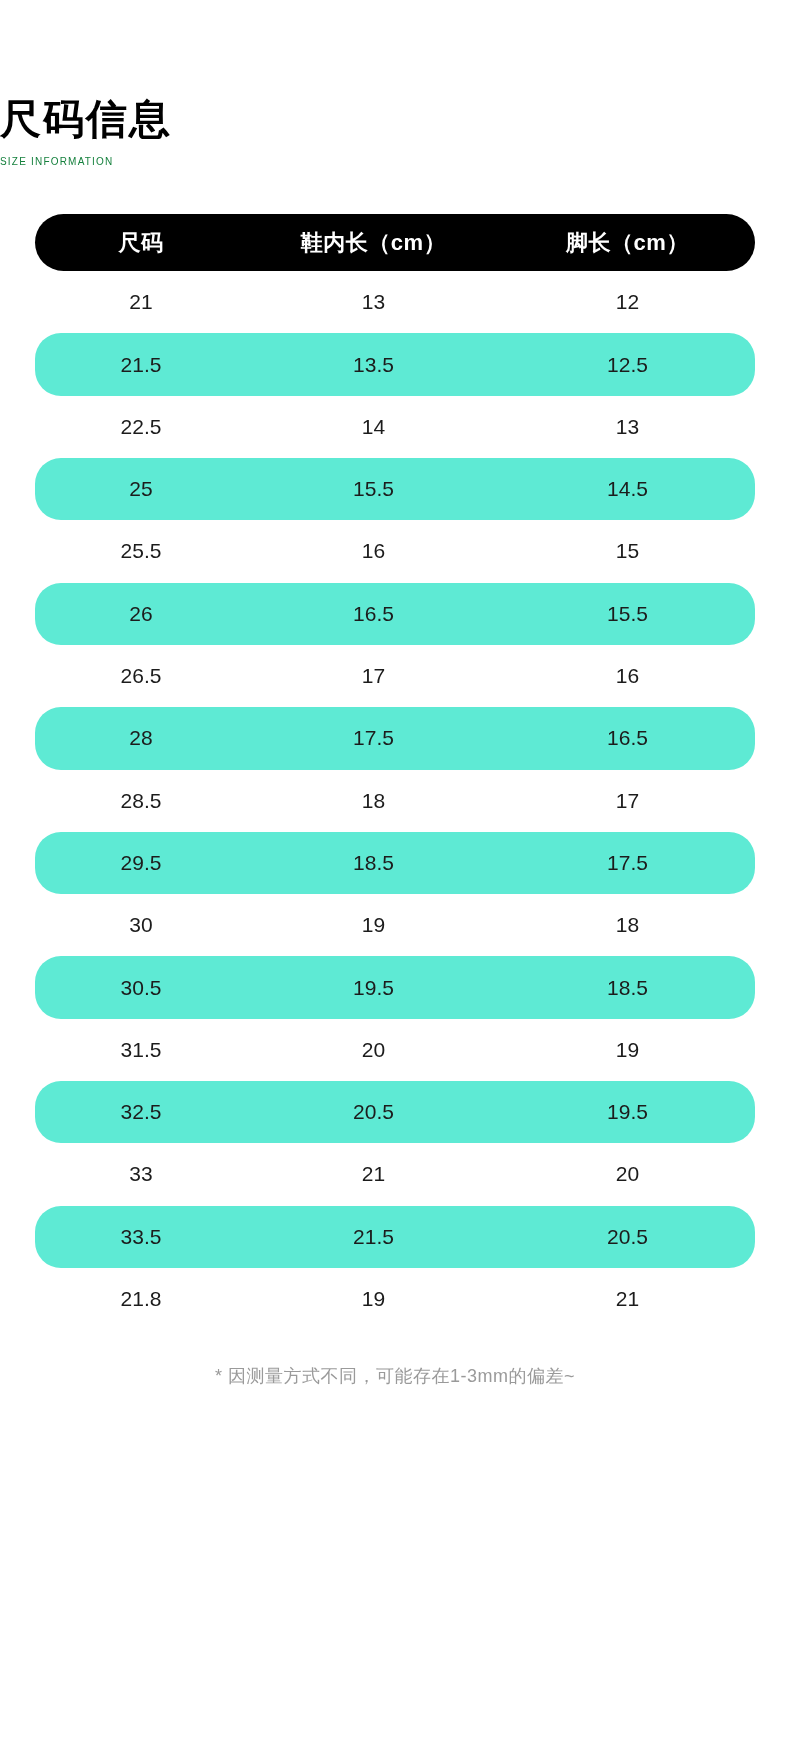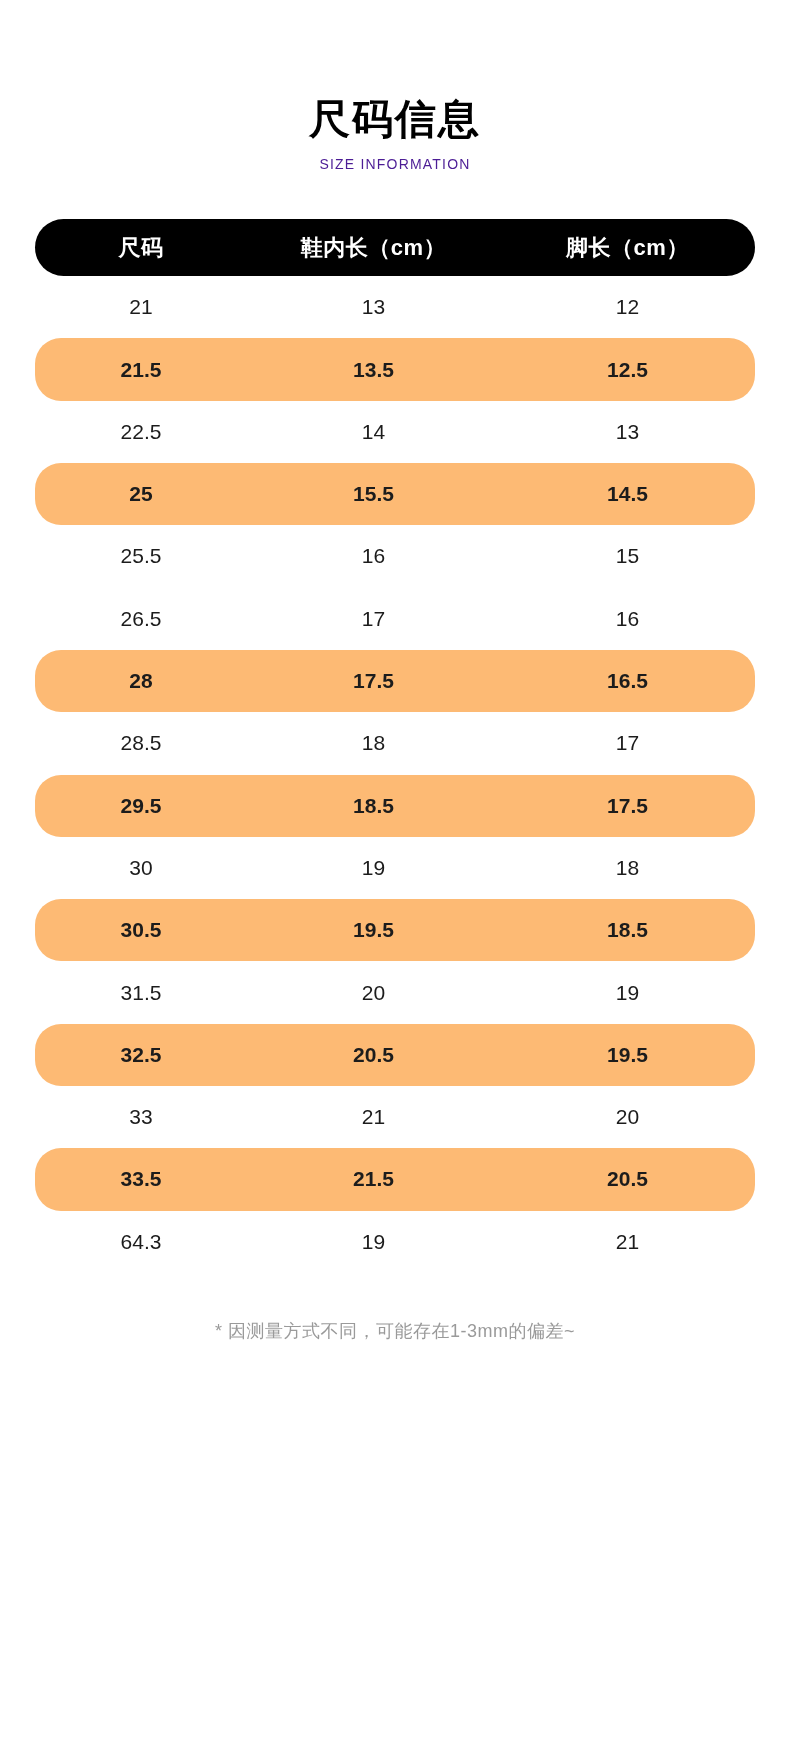--- a/index.html
+++ b/index.html
@@ -19,35 +19,34 @@
   .page {
     position: relative;
     width: 790px;
     height: 1759px;
     box-sizing: border-box;
   }
 
   
   .head {
     padding-top: 96px;
-    text-align: center;
   }
   .head .title {
     font-size: 41px;
     font-weight: bold;
     letter-spacing: 2px;
     line-height: 1.15;
     color: #000000;
     margin: 0;
   }
   .head .subtitle {
     margin-top: 13px;
-    font-size: 14px;
+    font-size: 10px;
     letter-spacing: 1.2px;
-    color: #4c1d95;
+    color: #15803d;
     font-weight: normal;
   }
 
   
   .table-wrap {
     margin-top: 47px;
     padding: 0 35px;
     box-sizing: border-box;
     width: 699px;
   }
@@ -87,40 +86,39 @@
   .size-table tbody td {
     font-size: 21px;
     font-weight: normal;
     color: #1c1c1c;
     text-align: center;
     vertical-align: middle;
     padding: 0;
     height: 62.3px;
   }
   .size-table tbody tr.zebra td {
-    background: #fdba74;
-    font-weight: bold;
+    background: #5eead4;
   }
   .size-table tbody tr.zebra td:first-child {
     border-top-left-radius: 26px;
     border-bottom-left-radius: 26px;
   }
   .size-table tbody tr.zebra td:last-child {
     border-top-right-radius: 26px;
     border-bottom-right-radius: 26px;
   }
 
   
   .col-size  { width: 212px; }
   .col-inner { width: 253px; }
   .col-foot  { width: 255px; }
 
   
   .footnote {
-    margin-top: 46px;
+    margin-top: 34px;
     text-align: center;
     font-size: 18px;
     color: #9a9a9a;
     letter-spacing: 0.5px;
   }
 </style>
 </head>
 <body>
 
 <div class="page">
@@ -164,20 +162,25 @@
           <tr class="zebra">
             <td>25</td>
             <td>15.5</td>
             <td>14.5</td>
           </tr>
           <tr>
             <td>25.5</td>
             <td>16</td>
             <td>15</td>
           </tr>
+          <tr class="zebra">
+            <td>26</td>
+            <td>16.5</td>
+            <td>15.5</td>
+          </tr>
           <tr>
             <td>26.5</td>
             <td>17</td>
             <td>16</td>
           </tr>
           <tr class="zebra">
             <td>28</td>
             <td>17.5</td>
             <td>16.5</td>
           </tr>
@@ -215,21 +218,21 @@
             <td>33</td>
             <td>21</td>
             <td>20</td>
           </tr>
           <tr class="zebra">
             <td>33.5</td>
             <td>21.5</td>
             <td>20.5</td>
           </tr>
           <tr>
-            <td>64.3</td>
+            <td>21.8</td>
             <td>19</td>
             <td>21</td>
           </tr>
         </tbody>
     </table>
   </div>
 
   <div class="footnote">* 因测量方式不同，可能存在1-3mm的偏差~</div>
 
 </div>

